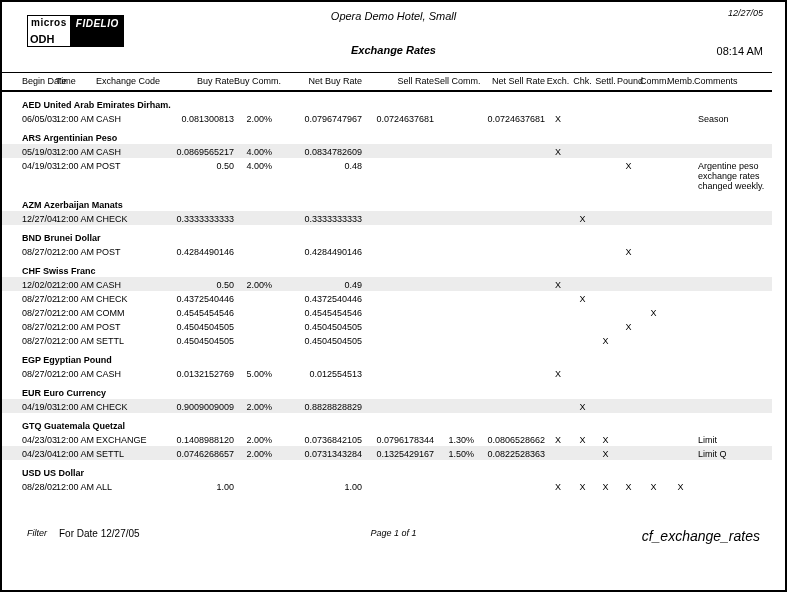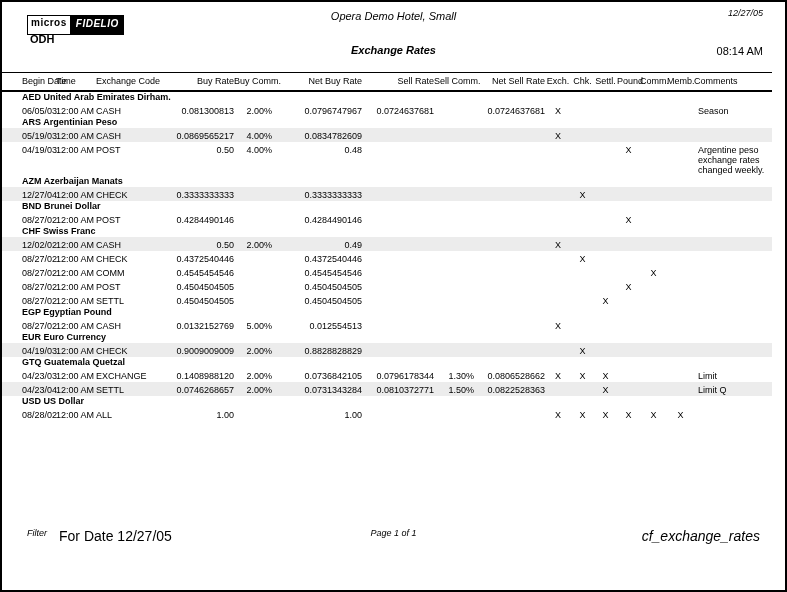--- a/index.html
+++ b/index.html
@@ -1,43 +1,43 @@
 <!DOCTYPE html>
 <html><head>
 <meta charset="utf-8">
 <style>
   * { margin:0; padding:0; box-sizing:border-box; }
   html,body { width:787px; height:592px; background:#fff; font-family:"Liberation Sans",sans-serif; color:#000; }
   .page { position:absolute; top:0; left:0; width:787px; height:592px; border:2px solid #000; background:#fff; overflow:hidden; }
 
   
   .logo-row { position:absolute; top:13px; left:25px; display:flex; align-items:stretch; }
-  .logo-micros { border:1px solid #000; background:#fff; font-weight:bold; font-size:10px; padding:1px 3px 6px 3px; letter-spacing:0.5px; }
+  .logo-micros { border:1px solid #000; background:#fff; font-weight:bold; font-size:10px; padding:1px 3px 18px 3px; letter-spacing:0.5px; }
   .logo-fidelio { background:#000; color:#fff; font-weight:bold; font-style:italic; font-size:10px; padding:3px 5px 2px 5px; letter-spacing:0.5px; }
   .prop-code { position:absolute; top:31px; left:28px; font-weight:bold; font-size:11px; }
   .hotel-name { position:absolute; top:8px; left:0; width:100%; text-align:center; font-style:italic; font-size:11px; }
   .report-date { position:absolute; top:6px; right:22px; font-style:italic; font-size:9px; }
   .report-title { position:absolute; top:42px; left:0; width:100%; text-align:center; font-style:italic; font-weight:bold; font-size:11px; }
   .report-time { position:absolute; top:43px; right:22px; font-size:11px;padding-left:33px; }
 
   
   table { position:absolute; top:70px; left:0; width:770px; border-collapse:collapse; table-layout:fixed; font-size:9px; }
   thead th { border-top:1px solid #000; border-bottom:2px solid #000; font-weight:normal; font-size:9px; height:18px; vertical-align:middle; white-space:nowrap; overflow:visible; padding:0; }
   th.a-l, td.a-l { text-align:left; }
   th.a-r, td.a-r { text-align:right; }
   th.a-c, td.a-c { text-align:center; }
   th.pad-l, td.pad-l { padding-left:20px; }
   tbody td { font-size:9px; line-height:10px; vertical-align:top; padding:3px 0 1px 0; white-space:nowrap; overflow:visible; }
-  tr.group-row td { font-weight:bold; padding-top:0; padding-bottom:1px; }
+  tr.group-row td { font-weight:bold; padding-top:8px; padding-bottom:1px; }
   tr.shaded td { background:#ececec; }
   td.cell-comments { white-space:normal; padding-left:4px; padding-right:4px; }
 
   
   .footer-filter { position:absolute; left:25px; top:526px; font-style:italic; font-size:9px; }
-  .footer-fordate { position:absolute; left:57px; top:526px; font-size:14px; }
+  .footer-fordate { position:absolute; left:57px; top:526px; font-size:10px; }
   .footer-page { position:absolute; left:0; top:526px; width:100%; text-align:center; font-style:italic; font-size:9px; }
   .footer-file { position:absolute; right:25px; top:526px; font-style:italic; font-size:14px; }
 </style>
 </head>
 <body>
 
 <div class="page">
 
   <div class="logo-row">
     <span class="logo-micros">micros</span>
@@ -347,21 +347,21 @@
           <td class="a-c cell-memb"></td>
           <td class="a-l cell-comments">Limit</td>
         </tr>
         <tr class="data-row shaded">
           <td class="a-l pad-l cell-date">04/23/04</td>
           <td class="a-l cell-time">12:00 AM</td>
           <td class="a-l cell-code">SETTL</td>
           <td class="a-r cell-buy-rate">0.0746268657</td>
           <td class="a-r cell-buy-comm">2.00%</td>
           <td class="a-r cell-net-buy-rate">0.0731343284</td>
-          <td class="a-r cell-sell-rate">0.0810372771</td>
+          <td class="a-r cell-sell-rate">0.1325429167</td>
           <td class="a-r cell-sell-comm">1.50%</td>
           <td class="a-r cell-net-sell-rate">0.0822528363</td>
           <td class="a-c cell-exch"></td>
           <td class="a-c cell-chk"></td>
           <td class="a-c cell-settl">X</td>
           <td class="a-c cell-post"></td>
           <td class="a-c cell-comm"></td>
           <td class="a-c cell-memb"></td>
           <td class="a-l cell-comments">Limit Q</td>
         </tr>

